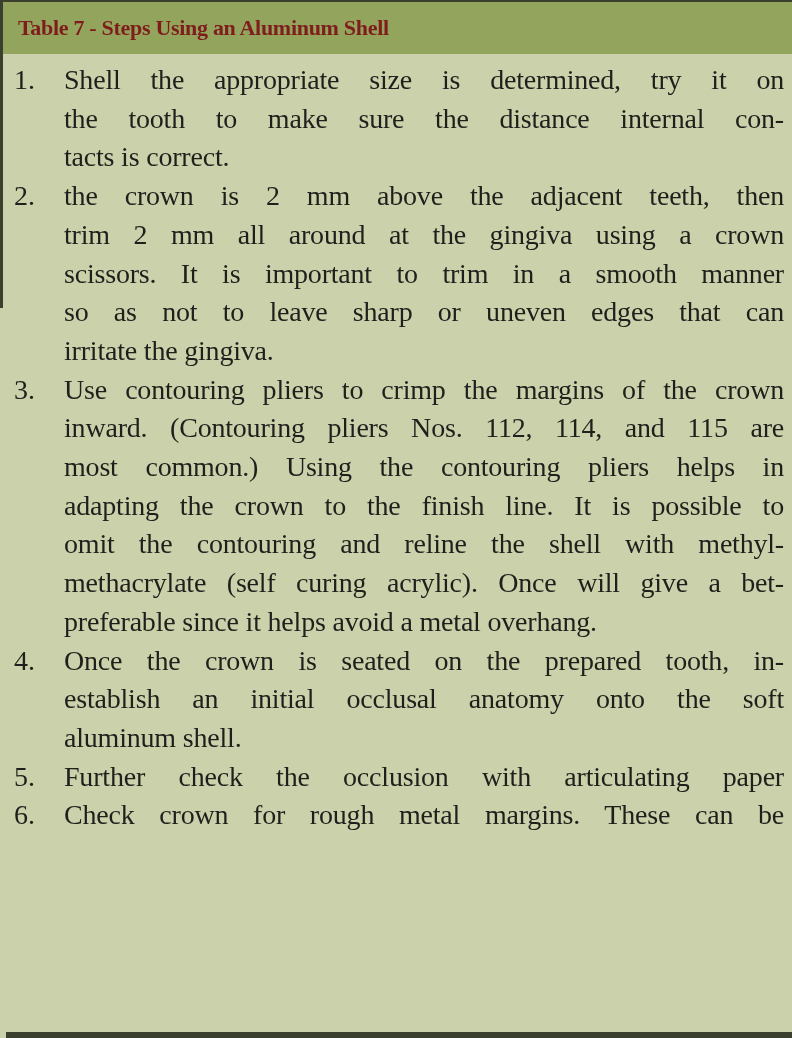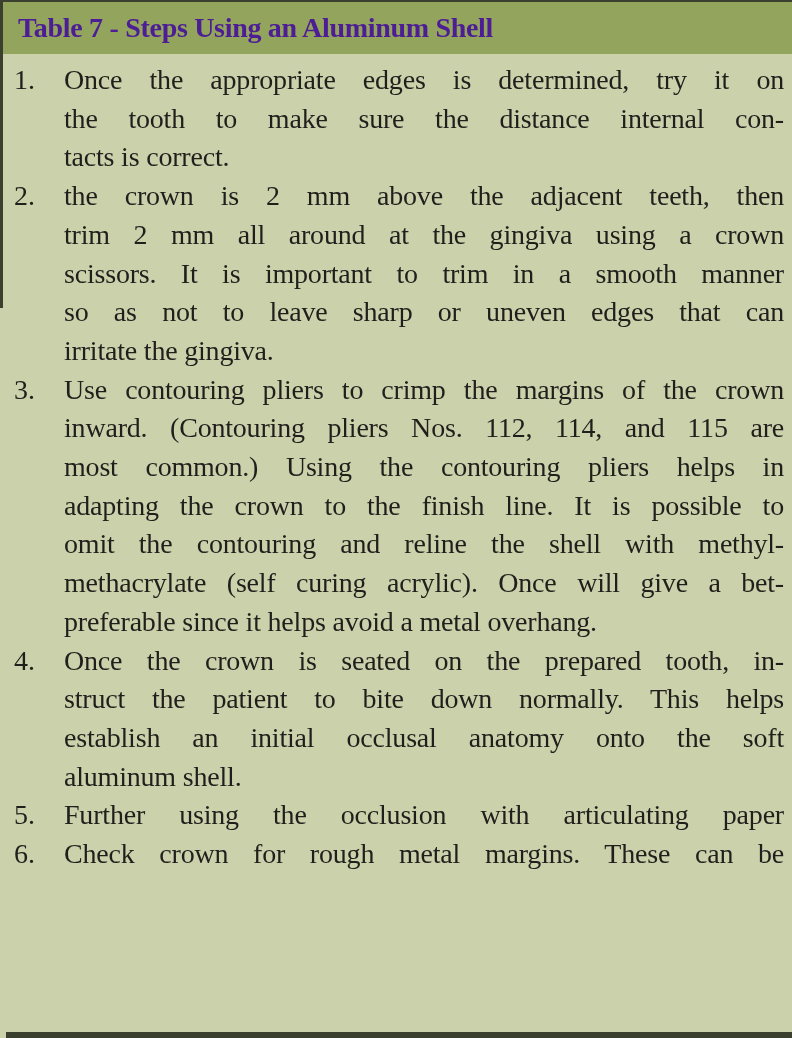--- a/index.html
+++ b/index.html
@@ -24,22 +24,22 @@
   .table-header {
     height: 54px;
     background: var(--header-bg);
     border-top: 2px solid var(--edge-color);
     display: flex;
     align-items: center;
     padding-left: 18px;
   }
   .table-header .title {
     font-weight: bold;
-    font-size: 28px;
-    color: #4c1d95;
+    font-size: 22px;
+    color: #7f1d1d;
     letter-spacing: -0.3px;
   }
   .steps {
     padding: 7px 8px 0 14px;
   }
   .step {
     display: flex;
     align-items: flex-start;
     color: var(--text-color);
   }
@@ -81,21 +81,21 @@
 
 <div class="table-card">
   <div class="edge-left"></div>
   <div class="table-header">
     <span class="title">Table 7 - Steps Using an Aluminum Shell</span>
   </div>
   <div class="steps">
   <div class="step">
     <div class="step-number">1.</div>
     <div class="step-lines">
-          <div class="line">Once the appropriate edges is determined, try it on</div>
+          <div class="line">Shell the appropriate size is determined, try it on</div>
           <div class="line">the tooth to make sure the distance internal con-</div>
           <div class="line last">tacts is correct.</div>
         </div>
   </div>
 
   <div class="step">
     <div class="step-number">2.</div>
     <div class="step-lines">
           <div class="line">the crown is 2 mm above the adjacent teeth, then</div>
           <div class="line">trim 2 mm all around at the gingiva using a crown</div>
@@ -115,30 +115,29 @@
           <div class="line">omit the contouring and reline the shell with methyl-</div>
           <div class="line">methacrylate (self curing acrylic). Once will give a bet-</div>
           <div class="line last">preferable since it helps avoid a metal overhang.</div>
         </div>
   </div>
 
   <div class="step">
     <div class="step-number">4.</div>
     <div class="step-lines">
           <div class="line">Once the crown is seated on the prepared tooth, in-</div>
-          <div class="line">struct the patient to bite down normally. This helps</div>
           <div class="line">establish an initial occlusal anatomy onto the soft</div>
           <div class="line last">aluminum shell.</div>
         </div>
   </div>
 
   <div class="step">
     <div class="step-number">5.</div>
     <div class="step-lines">
-          <div class="line">Further using the occlusion with articulating paper</div>
+          <div class="line">Further check the occlusion with articulating paper</div>
         </div>
   </div>
 
   <div class="step">
     <div class="step-number">6.</div>
     <div class="step-lines">
           <div class="line">Check crown for rough metal margins. These can be</div>
         </div>
   </div>
 </div>

